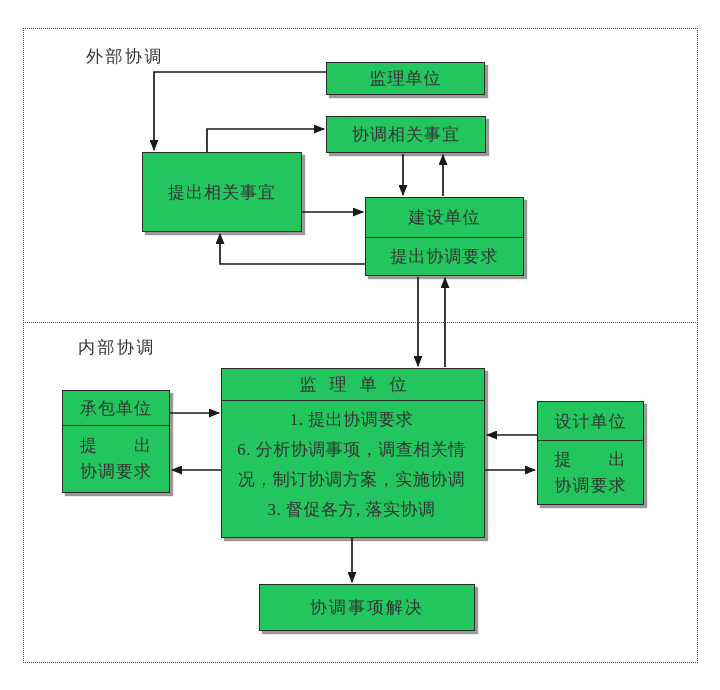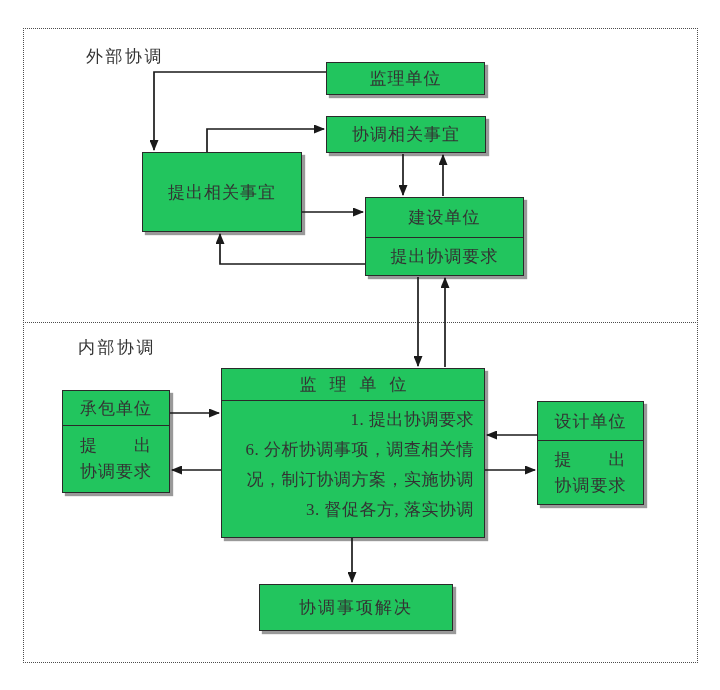--- a/index.html
+++ b/index.html
@@ -34,22 +34,22 @@
   #node-government           { left:142px; top:152px; width:160px; height:80px; }
   #node-government .cell-title { height:40px; }
   #node-construction         { left:365px; top:197px; width:159px; height:79px; }
   #node-construction .cell-title { height:39px; }
   #node-contractor           { left:62px;  top:390px; width:108px; height:103px; }
   #node-contractor .cell-title { height:34px; }
   #node-design               { left:537px; top:401px; width:107px; height:104px; }
   #node-design .cell-title { height:38px; }
   #node-supervision-internal { left:221px; top:368px; width:264px; height:170px; }
   #node-supervision-internal .cell-header { height:32px; display:flex; align-items:center; justify-content:center; letter-spacing:13px; text-indent:13px; border-bottom:1.5px solid #2a2a2a; }
-  #node-supervision-internal .body { flex:1; text-align:right; padding:4px 10px 0 7px; line-height:30px; letter-spacing:0.5px; }
-  #node-resolved             { left:259px; top:584px; width:194px; height:47px; }
+  #node-supervision-internal .body { flex:1; text-align:center; padding:4px 10px 0 7px; line-height:30px; letter-spacing:0.5px; }
+  #node-resolved             { left:259px; top:584px; width:216px; height:47px; }
   #node-resolved .cell-title { flex:1; letter-spacing:2px; }
 
   #connector-layer { position:absolute; left:0; top:0; z-index:3; pointer-events:none; }
   #connector-layer polyline { fill:none; stroke:#1a1a1a; stroke-width:1.7px; }
 </style>
 </head>
 <body>
 
 <div class="frame" id="frame-external"></div>
 <div class="frame" id="frame-internal"></div>

